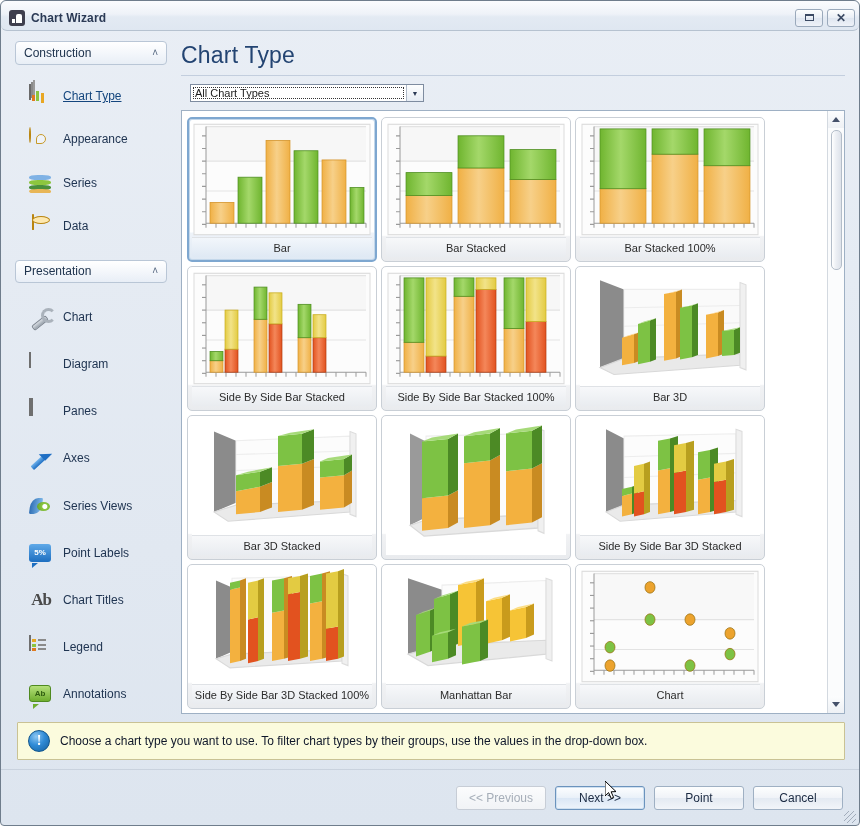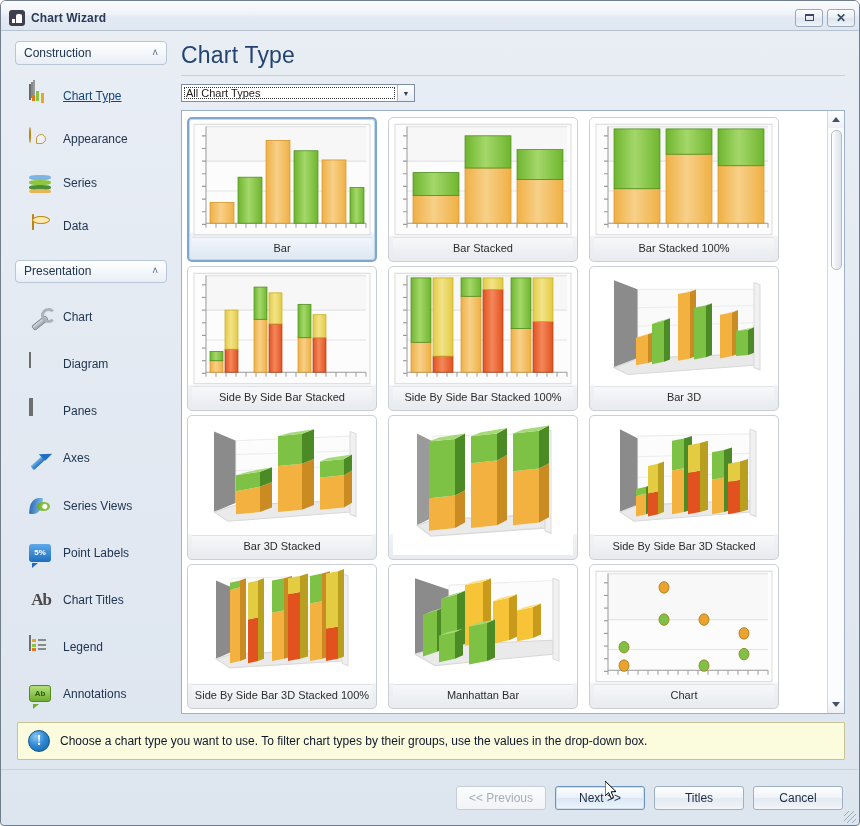--- a/index.html
+++ b/index.html
@@ -23,20 +23,21 @@
   }
 
   
   .titlebar {
     height: 30px; flex: 0 0 30px;
     background: linear-gradient(180deg,#fbfcfe 0%, #eef2f8 45%, #e3eaf3 55%, #dfe7f1 100%);
     border-bottom: 1px solid #b6c2d0;
     display: flex; align-items: center;
     padding: 4px 4px 0 8px;
     position: relative;
+    border-radius: 6px;
   }
   .app-icon {
     width: 16px; height: 16px; flex:0 0 16px;
     background: #3f3f4e;
     border-radius: 3px;
     position: relative;
     margin-right: 6px;
   }
   .app-icon::before {
     content:""; position:absolute; left:3px; top:9px; width:3px; height:4px;
@@ -176,21 +177,21 @@
     padding: 10px 14px 0 8px;
     display:flex; flex-direction:column;
   }
   .page-title {
     font-size: 23px; color:#234472; font-weight:normal;
     margin: 1px 0 6px 2px; letter-spacing:.2px;
   }
   .title-rule { height:1px; background:#c3cede; margin:0 0 8px 2px; }
 
   .combo {
-    width: 234px; height:18px; margin: 0 0 8px 2px;
+    width: 234px; height:18px; margin: 0 0 8px 11px;
     border:1px solid #7e8ca0; background:#ffffff;
     display:flex; align-items:center; font-size:11px; color:#1a1a1a;
     position: relative;
   }
   .combo .combo-val { padding-left:3px; outline:1px dotted #333; outline-offset:-2px; flex:1 1 auto;
     height:14px; display:flex; align-items:center; margin:0 1px; }
   .combo .combo-arrow {
     width: 17px; height:16px; flex:0 0 17px;
     background: linear-gradient(180deg,#fdfefe,#e6ecf4);
     border-left:1px solid #aeb9c8;
@@ -202,21 +203,21 @@
   .gallery-wrap {
     flex: 1 1 auto; min-height:0;
     border:1px solid #9eb0c4; background:#ffffff;
     margin: 0 0 0 2px;
     display:flex; position:relative; overflow:hidden;
   }
   .gallery {
     flex:1 1 auto; min-width:0; overflow:hidden;
     padding: 6px 0 0 5px;
     display:flex; flex-wrap:wrap; align-content:flex-start;
-    gap: 4px 11px;
+    gap: 4px 4px;
   }
   .tile {
     width: 190px; height: 145px;
     border:1px solid #c9cfd6; border-radius:5px;
     background: linear-gradient(180deg,#ffffff 0%,#ffffff 82%,#f1f2f4 83%,#e9ebee 100%);
     display:flex; flex-direction:column;
     padding: 4px;
     position: relative;
   }
   .tile.selected {
@@ -1080,21 +1081,21 @@
   <div class="infobar-area">
     <div class="infobar">
       <div class="info-icon">!</div>
       <div class="info-text">Choose a chart type you want to use. To filter chart types by their groups, use the values in the drop-down box.</div>
     </div>
   </div>
 
   <div class="footer">
     <div class="btn disabled">&lt;&lt; Previous</div>
     <div class="btn default">Next &gt;&gt;</div>
-    <div class="btn">Titles</div>
+    <div class="btn">Point</div>
     <div class="btn">Cancel</div>
     <div class="grip"></div>
   </div>
 
   <svg class="cursor" viewBox="0 0 12 19">
     <polygon points="0,0 0,15 3.6,11.6 6.2,17.5 8.6,16.4 6.1,10.8 11,10.6" fill="#ffffff" stroke="#000000" stroke-width="1"></polygon>
   </svg>
 </div>
 
 </body></html>

